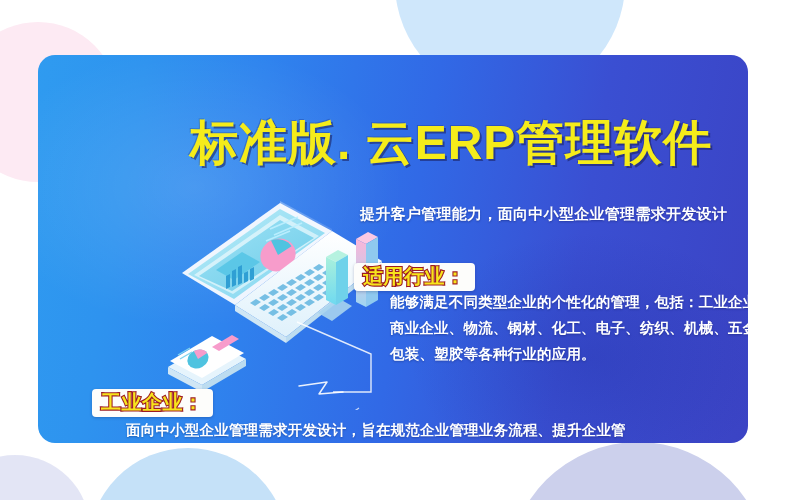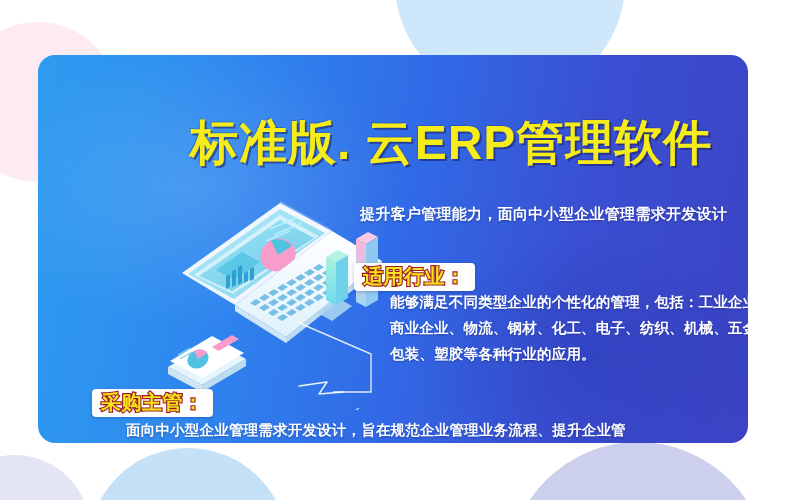--- a/index.html
+++ b/index.html
@@ -257,17 +257,17 @@
       <path d="M6,86 L34,82 L26,94 L50,92" fill="none" stroke="#ffffff" stroke-width="1.5" opacity=".9" stroke-linecap="round" stroke-linejoin="round"></path>
       <path d="M10,130 C34,126 52,118 66,108" fill="none" stroke="#ffffff" stroke-width="1.3" opacity=".7"></path>
     </svg>
 
     <div id="title">标准版. 云ERP管理软件</div>
     <div id="subtitle">提升客户管理能力，面向中小型企业管理需求开发设计</div>
 
     <div class="sec-badge" id="badge-industry">适用行业：</div>
     <div class="body-text" id="text-industry">能够满足不同类型企业的个性化的管理，包括：工业企业、商业企业、物流、钢材、化工、电子、纺织、机械、五金、包装、塑胶等各种行业的应用。</div>
 
-    <div class="sec-badge" id="badge-design">采购主管：</div>
+    <div class="sec-badge" id="badge-design">工业企业：</div>
     <div class="body-text" id="text-design">面向中小型企业管理需求开发设计，旨在规范企业管理业务流程、提升企业管理能力，为企业经理、销售主管、采购主管、生产主管等不同企业人员提供管理支撑。</div>
 
   </div>
 </div>
 
 </body></html>

